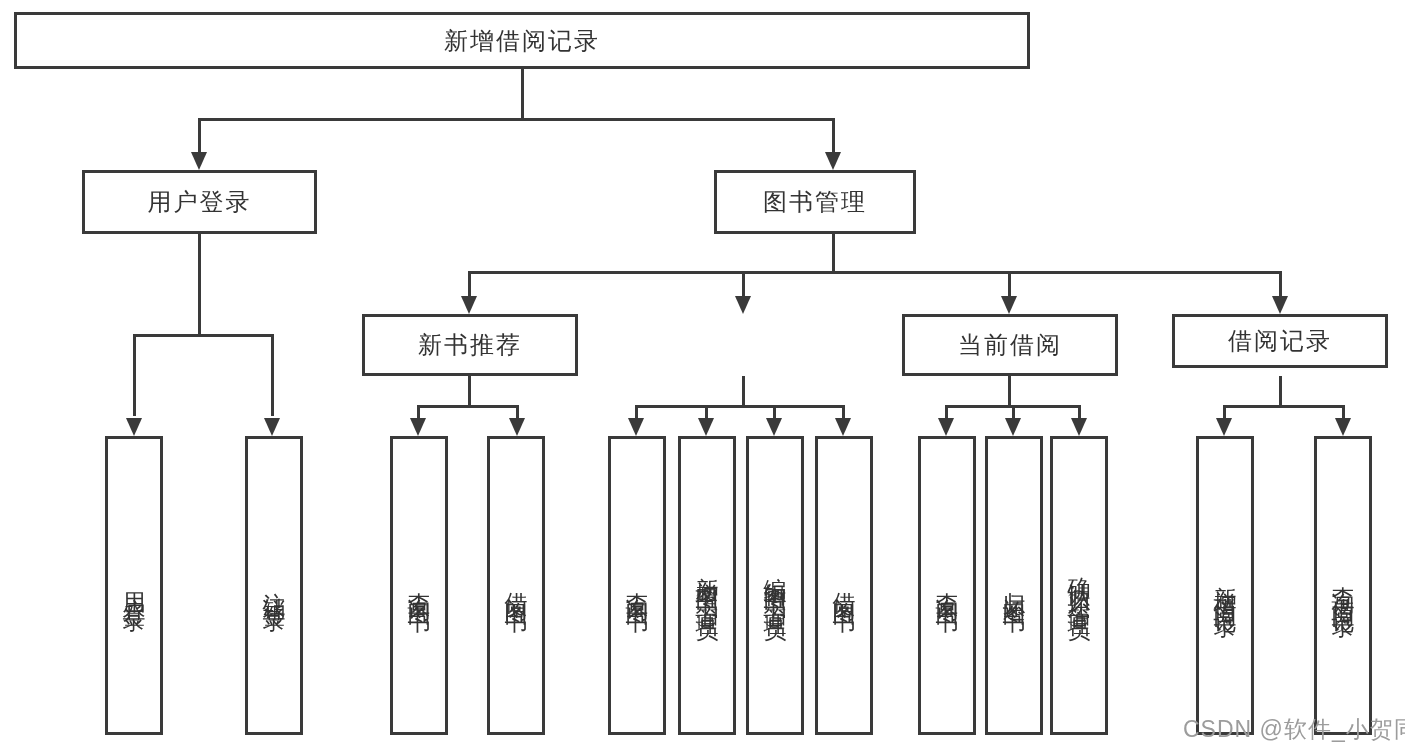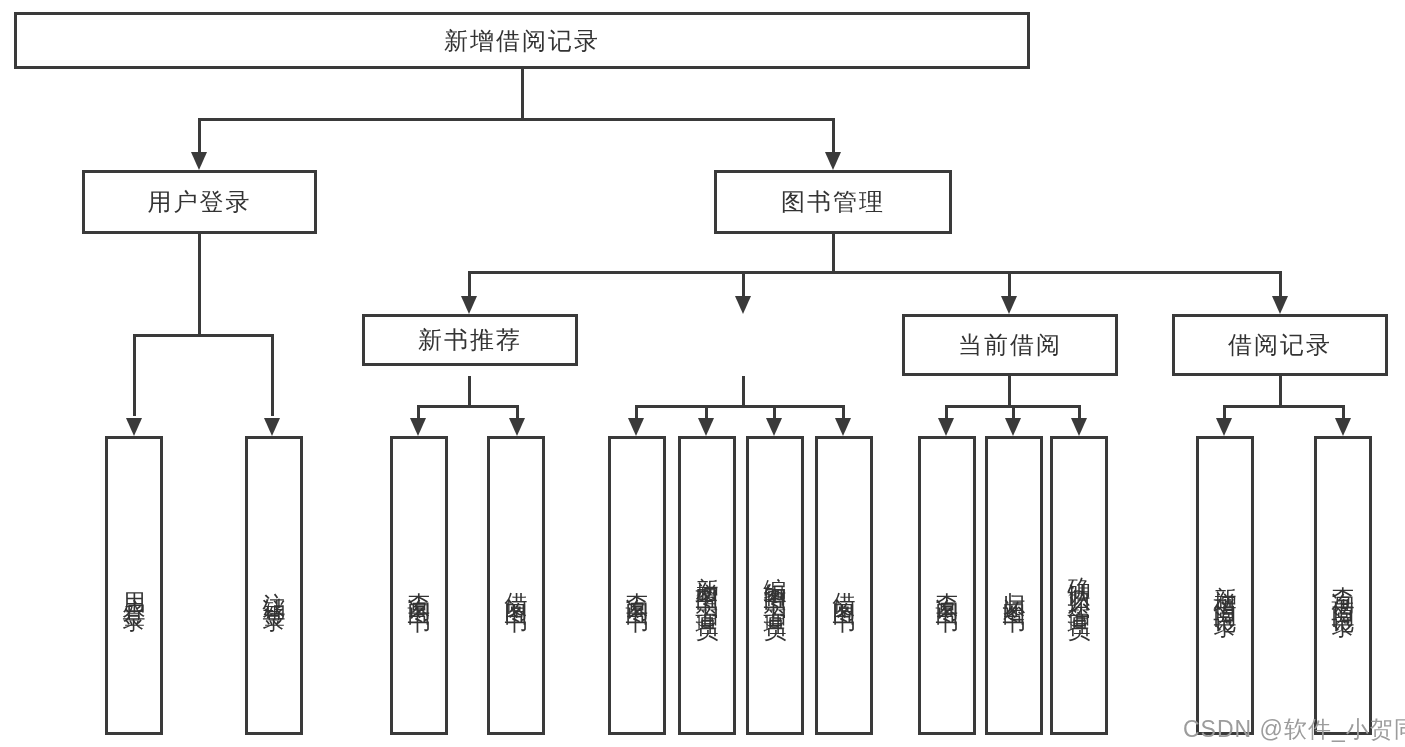--- a/index.html
+++ b/index.html
@@ -58,25 +58,25 @@
   }
 </style>
 </head>
 <body>
 
 <div id="stage">
 
   <div class="box" style="left:14px;top:12px;width:1016px;height:57px;">新增借阅记录</div>
 
   <div class="box" style="left:82px;top:170px;width:235px;height:64px;">用户登录</div>
-  <div class="box" style="left:714px;top:170px;width:238px;height:64px;">图书管理</div>
+  <div class="box" style="left:714px;top:170px;width:202px;height:64px;">图书管理</div>
 
-  <div class="box" style="left:362px;top:314px;width:216px;height:52px;">新书推荐</div>
+  <div class="box" style="left:362px;top:314px;width:216px;height:62px;">新书推荐</div>
   <div class="box" style="left:902px;top:314px;width:216px;height:62px;font-family:Liberation Mono, monospace;">当前借阅</div>
-  <div class="box" style="left:1172px;top:314px;width:216px;height:62px;">借阅记录</div>
+  <div class="box" style="left:1172px;top:314px;width:216px;height:54px;">借阅记录</div>
 
   <div class="box vbox" style="left:105px;top:436px;width:58px;height:299px;">用户登录</div>
   <div class="box vbox" style="left:245px;top:436px;width:58px;height:299px;">注销登录</div>
 
   <div class="box vbox" style="left:390px;top:436px;width:58px;height:299px;">查询图书</div>
   <div class="box vbox" style="left:487px;top:436px;width:58px;height:299px;">借阅图书</div>
 
   <div class="box vbox" style="left:608px;top:436px;width:58px;height:299px;">查询图书</div>
   <div class="box vbox" style="left:678px;top:436px;width:58px;height:299px;">新增图书（管理员）</div>
   <div class="box vbox" style="left:746px;top:436px;width:58px;height:299px;">编辑图书（管理员）</div>

